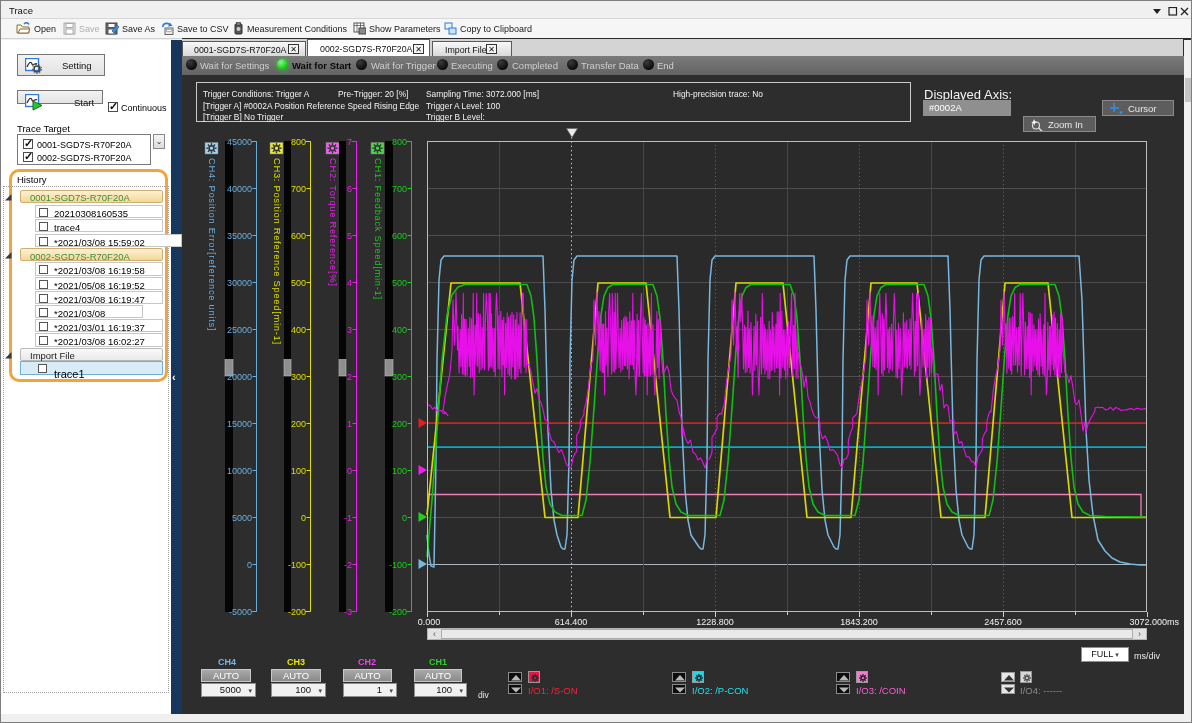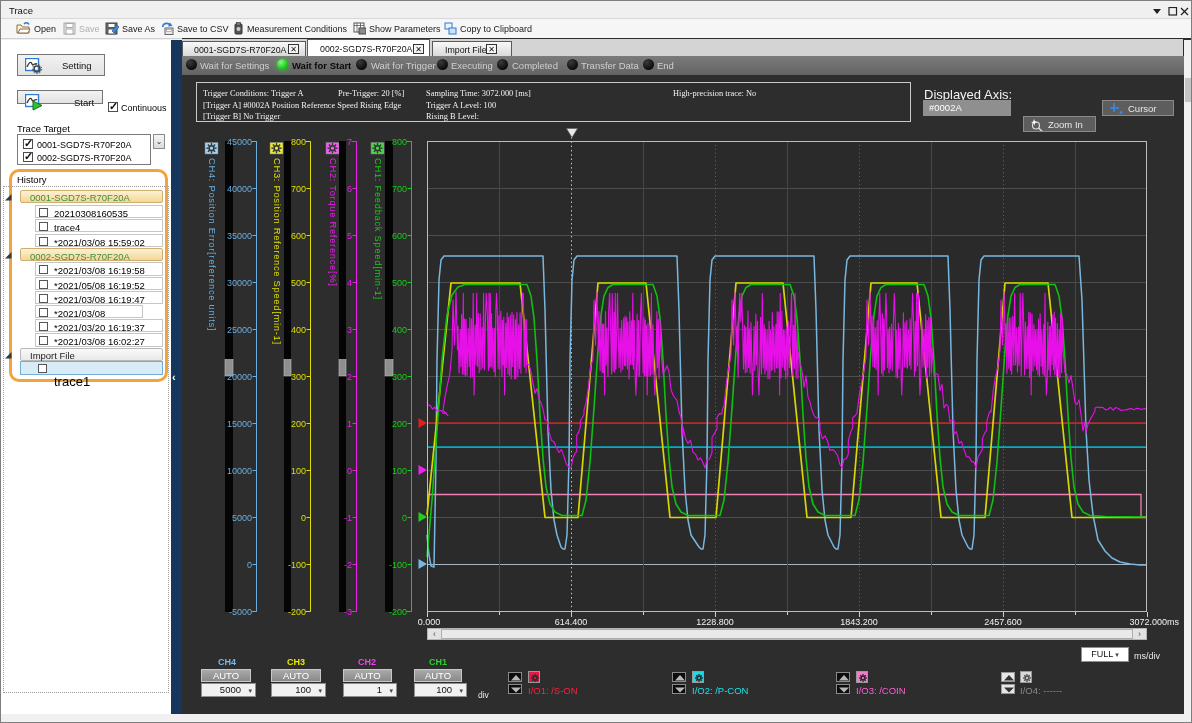--- a/index.html
+++ b/index.html
@@ -26,21 +26,21 @@
 .tab { position:absolute; top:40.5px; height:15.5px; background:linear-gradient(#f8f8f8,#d9d9d9); border:1px solid #5a5a5a; border-bottom:none; color:#111; font-size:8.8px; }
 .tab.active { top:38.5px; height:17.5px; background:#fff; z-index:3; }
 .tab .x { position:absolute; top:2.5px; width:11px; height:10px; border:1px solid #333; background:#f4f4f4; font-size:8px; line-height:9px; text-align:center; color:#111; }
 #tabstrip { position:absolute; left:182px; top:39px; width:1001px; height:16.5px; background:#d4d4d4; }
 #statusbar { position:absolute; left:182px; top:55.5px; width:1009px; height:19.5px; background:linear-gradient(#7b7b7b,#636363); }
 .st { position:absolute; top:4.5px; font-size:9.5px; color:#cfcfcf; white-space:nowrap; }
 .dot { position:absolute; top:59px; width:11px; height:11px; border-radius:50%; background:radial-gradient(circle at 35% 30%, #3a3a3a, #0c0c0c 70%); }
 .dot.g { background:radial-gradient(circle at 35% 30%, #8cf58c, #17cd17 60%, #0f9c0f); box-shadow:0 0 4px 1px rgba(40,220,40,.55); }
 
 #infobox { position:absolute; left:196px; top:82px; width:715px; height:39.5px; border:1px solid #c9c9c9; color:#f2f2f2; }
-#infobox span { position:absolute; font-size:8.4px; white-space:nowrap;font-family:Liberation Serif, serif; }
+#infobox span { position:absolute; font-size:8.4px; white-space:nowrap; }
 .gbtn { position:absolute; background:#5d5d5d; border:1px solid #8a8a8a; color:#e8e8e8; font-size:9.5px; }
 
 .chlabel { position:absolute; top:657px; font-size:9px; font-weight:bold; width:50px; text-align:center; }
 .auto { position:absolute; top:669px; height:12.5px; background:linear-gradient(#a9a9a9,#8a8a8a); border:1px solid #c8c8c8; color:#fff; font-size:9.5px; text-align:center; line-height:11px; }
 .seld { position:absolute; top:683px; height:14px; background:#f1f1f1; border:1px solid #8f8f8f; color:#111; font-size:9.5px; line-height:12.5px; text-align:right; }
 .seld i { font-style:normal; color:#444; font-size:7px; position:absolute; right:3px; top:1px; }
 .iobtn { position:absolute; width:14px; height:10px; background:#0c0c0c; border:1px solid #8a8a8a; }
 .iobtn svg { position:absolute; left:2px; top:2px; }
 .iotxt { position:absolute; top:685px; font-size:9.5px; white-space:nowrap; }
 .iogear { position:absolute; width:12px; height:12px; border:1px solid #999; }
@@ -125,21 +125,21 @@
 <span class="st" style="left:657px;top:60px">End</span>
 
 <div id="infobox">
  <span style="left:6px;top:6px">Trigger Conditions: Trigger A</span>
  <span style="left:141px;top:6px">Pre-Trigger: 20 [%]</span>
  <span style="left:229px;top:6px">Sampling Time: 3072.000 [ms]</span>
  <span style="left:476px;top:6px">High-precision trace: No</span>
  <span style="left:6px;top:17.5px">[Trigger A] #0002A Position Reference Speed Rising Edge</span>
  <span style="left:229px;top:17.5px">Trigger A Level: 100</span>
  <span style="left:6px;top:29px">[Trigger B] No Trigger</span>
- <span style="left:229px;top:29px">Rising B Level:</span>
+ <span style="left:229px;top:29px">Trigger B Level:</span>
 </div>
 <span class="abs" style="left:924px;top:87px;color:#f2f2f2;font-size:13px">Displayed Axis:</span>
 <div class="abs" style="left:923px;top:100px;width:88px;height:16px;background:#8f8f8f;color:#fff;font-size:9.5px;line-height:15px;padding-left:6px">#0002A</div>
 <div class="gbtn" style="left:1023px;top:116px;width:73px;height:16px">
     <svg style="position:absolute;left:6px;top:2px" width="13" height="12">
       <circle cx="6" cy="6.5" r="3.5" fill="none" stroke="#ddd" stroke-width="1.2"></circle>
       <line x1="8.5" y1="9" x2="12" y2="12" stroke="#ddd" stroke-width="1.5"></line>
       <path d="M4,0 L5,2.5 L7.5,3 L5,4 L4.5,6.5 L3.5,4 L1,3.5 L3.2,2.6 Z" fill="#fff"></path>
     </svg>
     <span style="position:absolute;left:24px;top:2px">Zoom In</span>
@@ -449,21 +449,21 @@
     <polygon points="1,7.5 7.5,7.5 7.5,1" fill="#3a3a3a"></polygon>
   </svg>
 <div class="treerow" style="left:35px;top:204.8px;width:128px;height:13.4px">
     <div class="tcb"></div>
     <span style="position:absolute;left:18px;top:2px;font-size:9.5px">20210308160535</span>
   </div>
 <div class="treerow" style="left:35px;top:219.1px;width:128px;height:13.4px">
     <div class="tcb"></div>
     <span style="position:absolute;left:18px;top:2px;font-size:9.5px">trace4</span>
   </div>
-<div class="treerow" style="left:35px;top:233.5px;width:128px;height:13.4px">
+<div class="treerow" style="left:35px;top:233.5px;width:147px;height:13.4px">
     <div class="tcb"></div>
     <span style="position:absolute;left:18px;top:2px;font-size:9.5px">*2021/03/08 15:59:02</span>
   </div>
 <div class="treehdr" style="left:20px;top:248px;width:143px;height:13px;">
     <span style="position:absolute;left:9px;top:1.5px;font-size:9.5px">0002-SGD7S-R70F20A</span>
   </div>
 <svg class="abs" style="left:4px;top:251px" width="9" height="9">
     <polygon points="1,7.5 7.5,7.5 7.5,1" fill="#3a3a3a"></polygon>
   </svg>
 <div class="treerow" style="left:35px;top:262.3px;width:128px;height:13.4px">
@@ -477,28 +477,28 @@
 <div class="treerow" style="left:35px;top:290.7px;width:128px;height:13.4px">
     <div class="tcb"></div>
     <span style="position:absolute;left:18px;top:2px;font-size:9.5px">*2021/03/08 16:19:47</span>
   </div>
 <div class="treerow" style="left:35px;top:304.9px;width:108px;height:13.4px">
     <div class="tcb"></div>
     <span style="position:absolute;left:18px;top:2px;font-size:9.5px">*2021/03/08 16:19:42</span>
   </div>
 <div class="treerow" style="left:35px;top:319.1px;width:128px;height:13.4px">
     <div class="tcb"></div>
-    <span style="position:absolute;left:18px;top:2px;font-size:9.5px">*2021/03/20 16:19:37</span>
+    <span style="position:absolute;left:18px;top:2px;font-size:9.5px">*2021/03/01 16:19:37</span>
   </div>
 <div class="treerow" style="left:35px;top:333.3px;width:128px;height:13.4px">
     <div class="tcb"></div>
     <span style="position:absolute;left:18px;top:2px;font-size:9.5px">*2021/03/08 16:02:27</span>
   </div>
 <div class="treehdr" style="left:20px;top:347.5px;width:143px;height:13px;background:linear-gradient(#fafafa,#e9e9e9);border-color:#b8b8b8;color:#222;">
     <span style="position:absolute;left:9px;top:1.5px;font-size:9.5px">Import File</span>
   </div>
 <svg class="abs" style="left:4px;top:350.5px" width="9" height="9">
     <polygon points="1,7.5 7.5,7.5 7.5,1" fill="#3a3a3a"></polygon>
   </svg>
 <div class="treerow" style="left:20px;top:361px;width:143px;height:13.5px;background:#d8ecf8;border-color:#74aed4">
     <div class="tcb" style="left:17px"></div>
-    <span style="position:absolute;left:33px;top:12px;font-size:13px">trace1</span>
+    <span style="position:absolute;left:33px;top:6px;font-size:11px">trace1</span>
   </div>
 
 </body></html>

